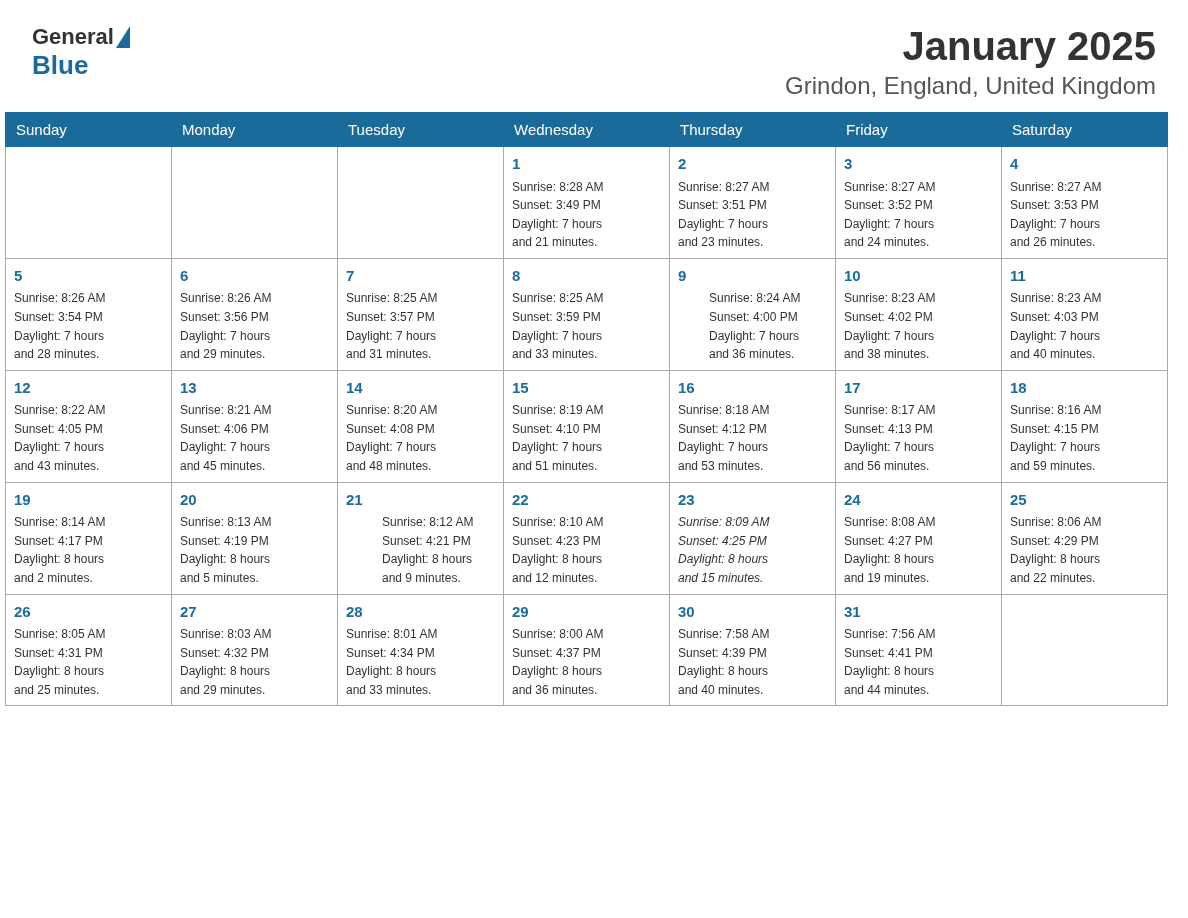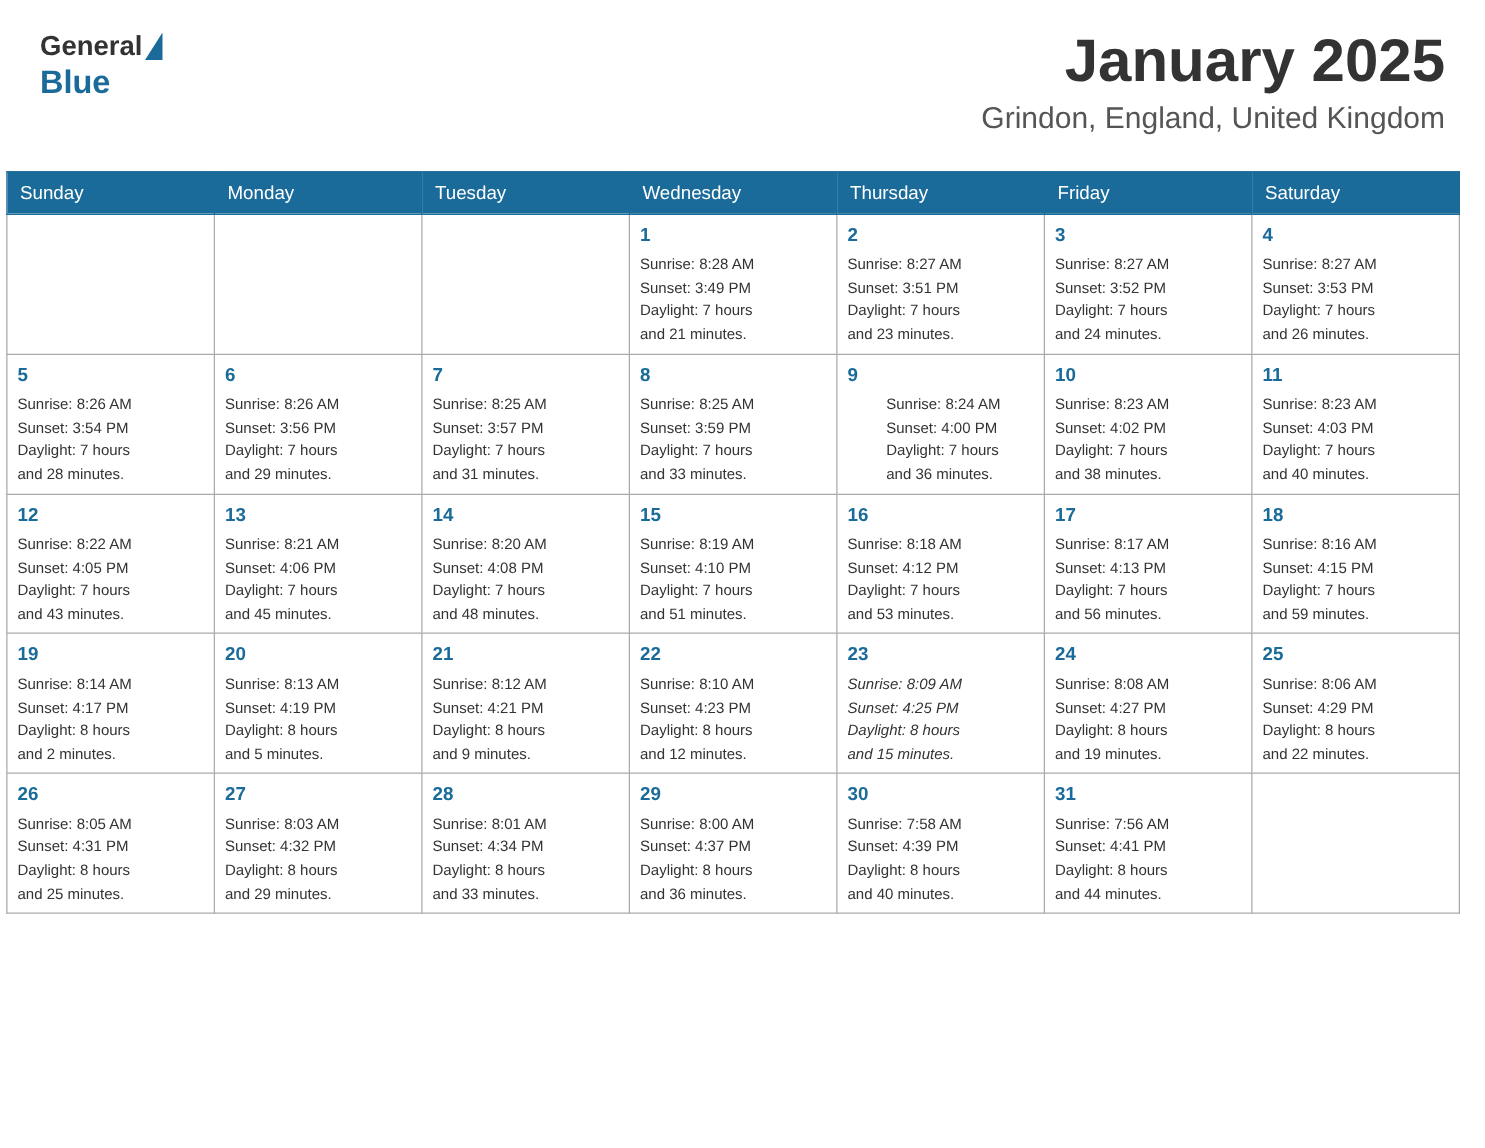--- a/index.html
+++ b/index.html
@@ -7,21 +7,21 @@
       font-family: Arial, Helvetica, sans-serif;
       background: #fff;
       color: #333;
       width: 1188px;
       min-height: 918px;
     }
     .header {
       display: flex;
       justify-content: space-between;
       align-items: flex-start;
-      padding: 24px 32px 28px 32px;
+      padding: 24px 32px 12px 32px;
       gap: 13px;
     }
     .logo {
       display: flex;
       flex-direction: column;
       align-items: flex-start;
     }
     .logo-general {
       font-size: 22px;
       font-weight: bold;
@@ -38,21 +38,21 @@
     }
     .logo-blue {
       font-size: 26px;
       font-weight: bold;
       color: #1a6b9a;
     }
     .title-area {
       text-align: right;
     }
     .month-title {
-      font-size: 48px;
+      font-size: 40px;
       font-weight: bold;
       color: #333;
       line-height: 1.1;
     }
     .location {
       font-size: 24px;
       color: #555;
       margin-top: 4px;
     }
     .calendar-wrapper {
@@ -276,21 +276,21 @@
           </td>
           <td>
             <span class="day-number">20</span>
             <div class="day-info" style="white-space: pre-line;">Sunrise: 8:13 AM
 Sunset: 4:19 PM
 Daylight: 8 hours
 and 5 minutes.</div>
           </td>
           <td>
             <span class="day-number">21</span>
-            <div class="day-info" style="white-space: pre-line;">Sunrise: 8:12 AM
+            <div class="day-info" style="white-space: pre-line; margin-left: 36px;">Sunrise: 8:12 AM
 Sunset: 4:21 PM
 Daylight: 8 hours
 and 9 minutes.</div>
           </td>
           <td>
             <span class="day-number">22</span>
             <div class="day-info" style="white-space: pre-line;">Sunrise: 8:10 AM
 Sunset: 4:23 PM
 Daylight: 8 hours
 and 12 minutes.</div>

